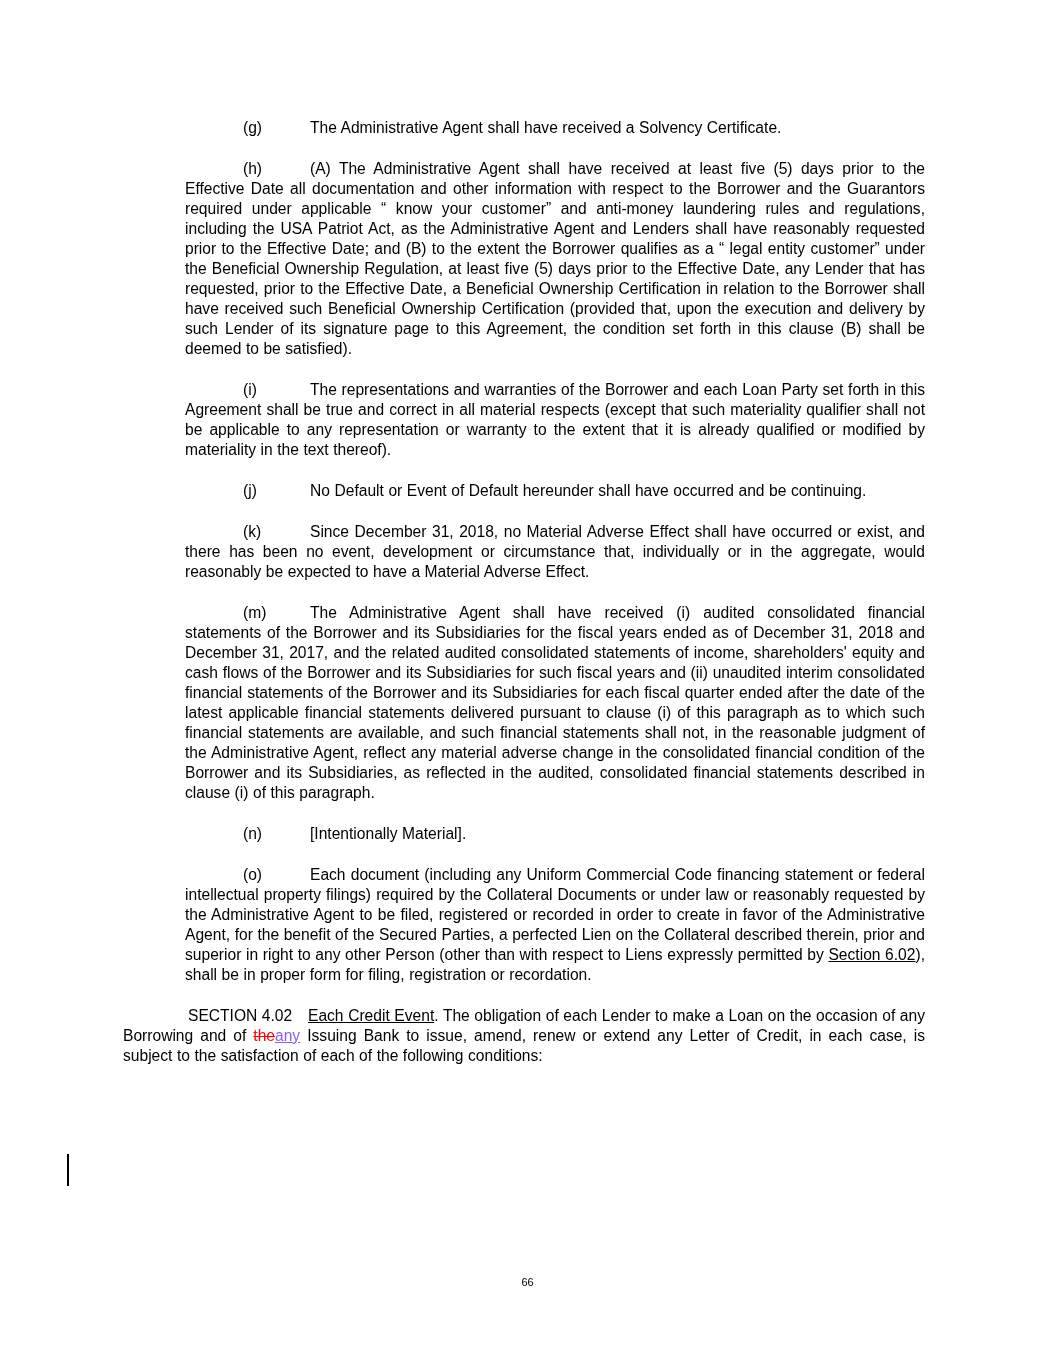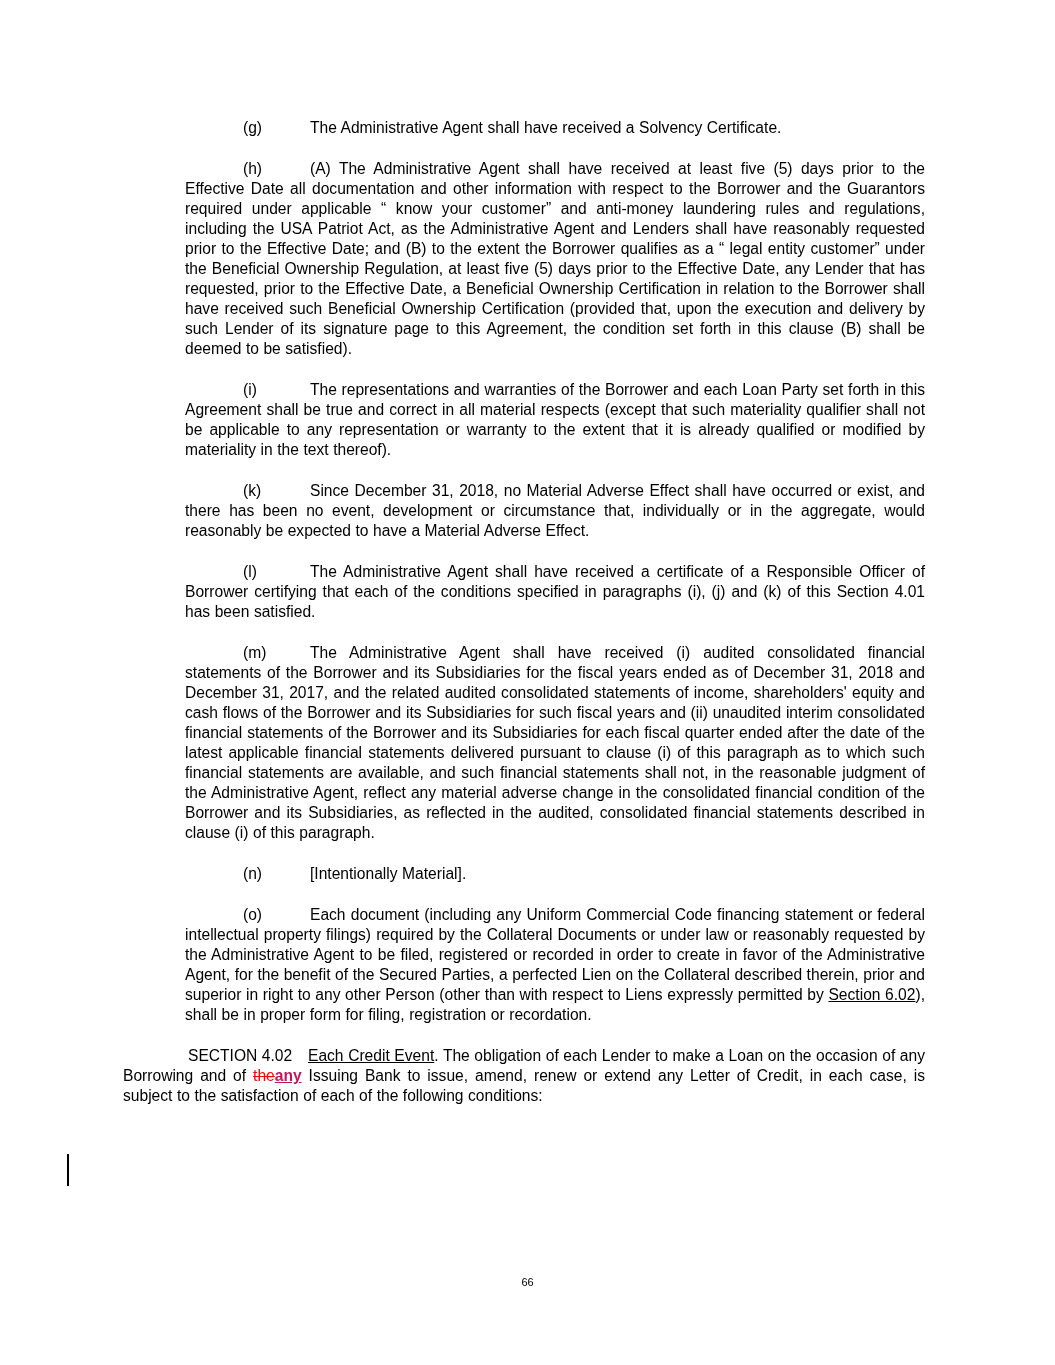--- a/index.html
+++ b/index.html
@@ -17,21 +17,21 @@
     font-size: 15.6px; line-height: 20px; text-align: justify;
     word-spacing: 0.2px;
   }
   p.para { margin: 0 0 21px 62px; text-indent: 58px; }
   p.section-para { margin: 0; text-indent: 65px; }
   .plabel { display: inline-block; width: 67px; text-indent: 0; }
   .slabel { display: inline-block; width: 120px; text-indent: 0; }
   .utitle { text-decoration: underline; margin-top: 41px; }
   .xref { text-decoration: underline; }
   del.rl { color: #FF0000; text-decoration: line-through; }
-  ins.rl { color: #be185d; text-decoration: underline; font-weight: bold; }
+  ins.rl { color: #8b5cf6; text-decoration: underline; }
   .change-bar {
     position: absolute; left: 67px; top: 1154px;
     width: 2px; height: 32px; background: #000000;
   }
   .page-number {
     position: absolute; top: 1272px; left: 0; width: 100%;
     text-align: center; font-size: 11px; line-height: 20px;
   }
 </style>
 </head>
@@ -41,24 +41,24 @@
 
   <div class="content">
 
 
     <p class="para"><span class="plabel">(g)</span><span>The Administrative Agent shall have received a Solvency Certificate.</span></p>
 
     <p class="para"><span class="plabel">(h)</span><span>(A) The Administrative Agent shall have received at least five (5) days prior to the Effective Date all documentation and other information with respect to the Borrower and the Guarantors required under applicable “ know your customer” and anti-money laundering rules and regulations, including the USA Patriot Act, as the Administrative Agent and Lenders shall have reasonably requested prior to the Effective Date; and (B) to the extent the Borrower qualifies as a “ legal entity customer” under the Beneficial Ownership Regulation, at least five (5) days prior to the Effective Date, any Lender that has requested, prior to the Effective Date, a Beneficial Ownership Certification in relation to the Borrower shall have received such Beneficial Ownership Certification (provided that, upon the execution and delivery by such Lender of its signature page to this Agreement, the condition set forth in this clause (B) shall be deemed to be satisfied).</span></p>
 
     <p class="para"><span class="plabel">(i)</span><span>The representations and warranties of the Borrower and each Loan Party set forth in this Agreement shall be true and correct in all material respects (except that such materiality qualifier shall not be applicable to any representation or warranty to the extent that it is already qualified or modified by materiality in the text thereof).</span></p>
 
+    <p class="para"><span class="plabel">(j)</span><span>No Default or Event of Default hereunder shall have occurred and be continuing.</span></p>
 
     <p class="para"><span class="plabel">(k)</span><span>Since December 31, 2018, no Material Adverse Effect shall have occurred or exist, and there has been no event, development or circumstance that, individually or in the aggregate, would reasonably be expected to have a Material Adverse Effect.</span></p>
 
-    <p class="para"><span class="plabel">(l)</span><span>The Administrative Agent shall have received a certificate of a Responsible Officer of Borrower certifying that each of the conditions specified in paragraphs (i), (j) and (k) of this Section 4.01 has been satisfied.</span></p>
 
     <p class="para"><span class="plabel">(m)</span><span>The Administrative Agent shall have received (i) audited consolidated financial statements of the Borrower and its Subsidiaries for the fiscal years ended as of December 31, 2018 and December 31, 2017, and the related audited consolidated statements of income, shareholders' equity and cash flows of the Borrower and its Subsidiaries for such fiscal years and (ii) unaudited interim consolidated financial statements of the Borrower and its Subsidiaries for each fiscal quarter ended after the date of the latest applicable financial statements delivered pursuant to clause (i) of this paragraph as to which such financial statements are available, and such financial statements shall not, in the reasonable judgment of the Administrative Agent, reflect any material adverse change in the consolidated financial condition of the Borrower and its Subsidiaries, as reflected in the audited, consolidated financial statements described in clause (i) of this paragraph.</span></p>
 
     <p class="para"><span class="plabel">(n)</span><span>[Intentionally Material].</span></p>
 
     <p class="para"><span class="plabel">(o)</span><span>Each document (including any Uniform Commercial Code financing statement or federal intellectual property filings) required by the Collateral Documents or under law or reasonably requested by the Administrative Agent to be filed, registered or recorded in order to create in favor of the Administrative Agent, for the benefit of the Secured Parties, a perfected Lien on the Collateral described therein, prior and superior in right to any other Person (other than with respect to Liens expressly permitted by </span><span class="xref">Section 6.02</span><span>), shall be in proper form for filing, registration or recordation.</span></p>
 
     <p class="section-para"><span class="slabel">SECTION 4.02</span><span class="utitle">Each Credit Event</span><span>.  The obligation of each Lender to make a Loan on the occasion of any Borrowing and of </span><del class="rl">the</del><ins class="rl">any</ins><span> Issuing Bank to issue, amend, renew or extend any Letter of Credit, in each case, is subject to the satisfaction of each of the following conditions:</span></p>
 
   </div>

